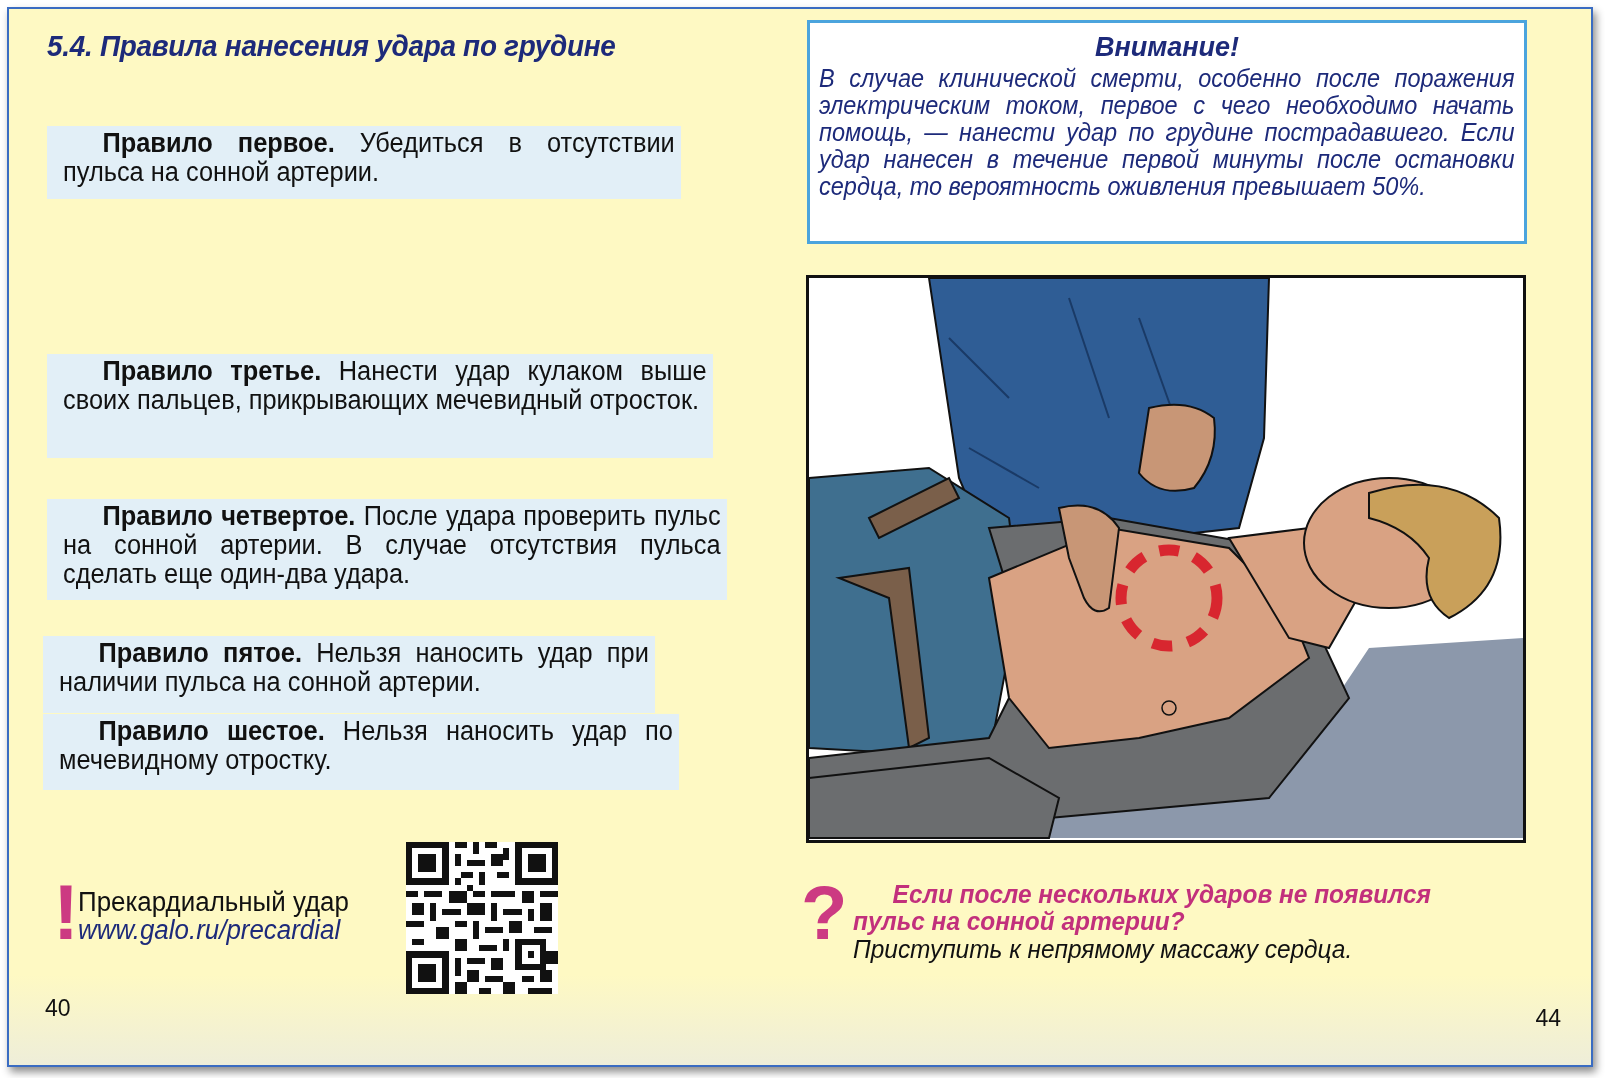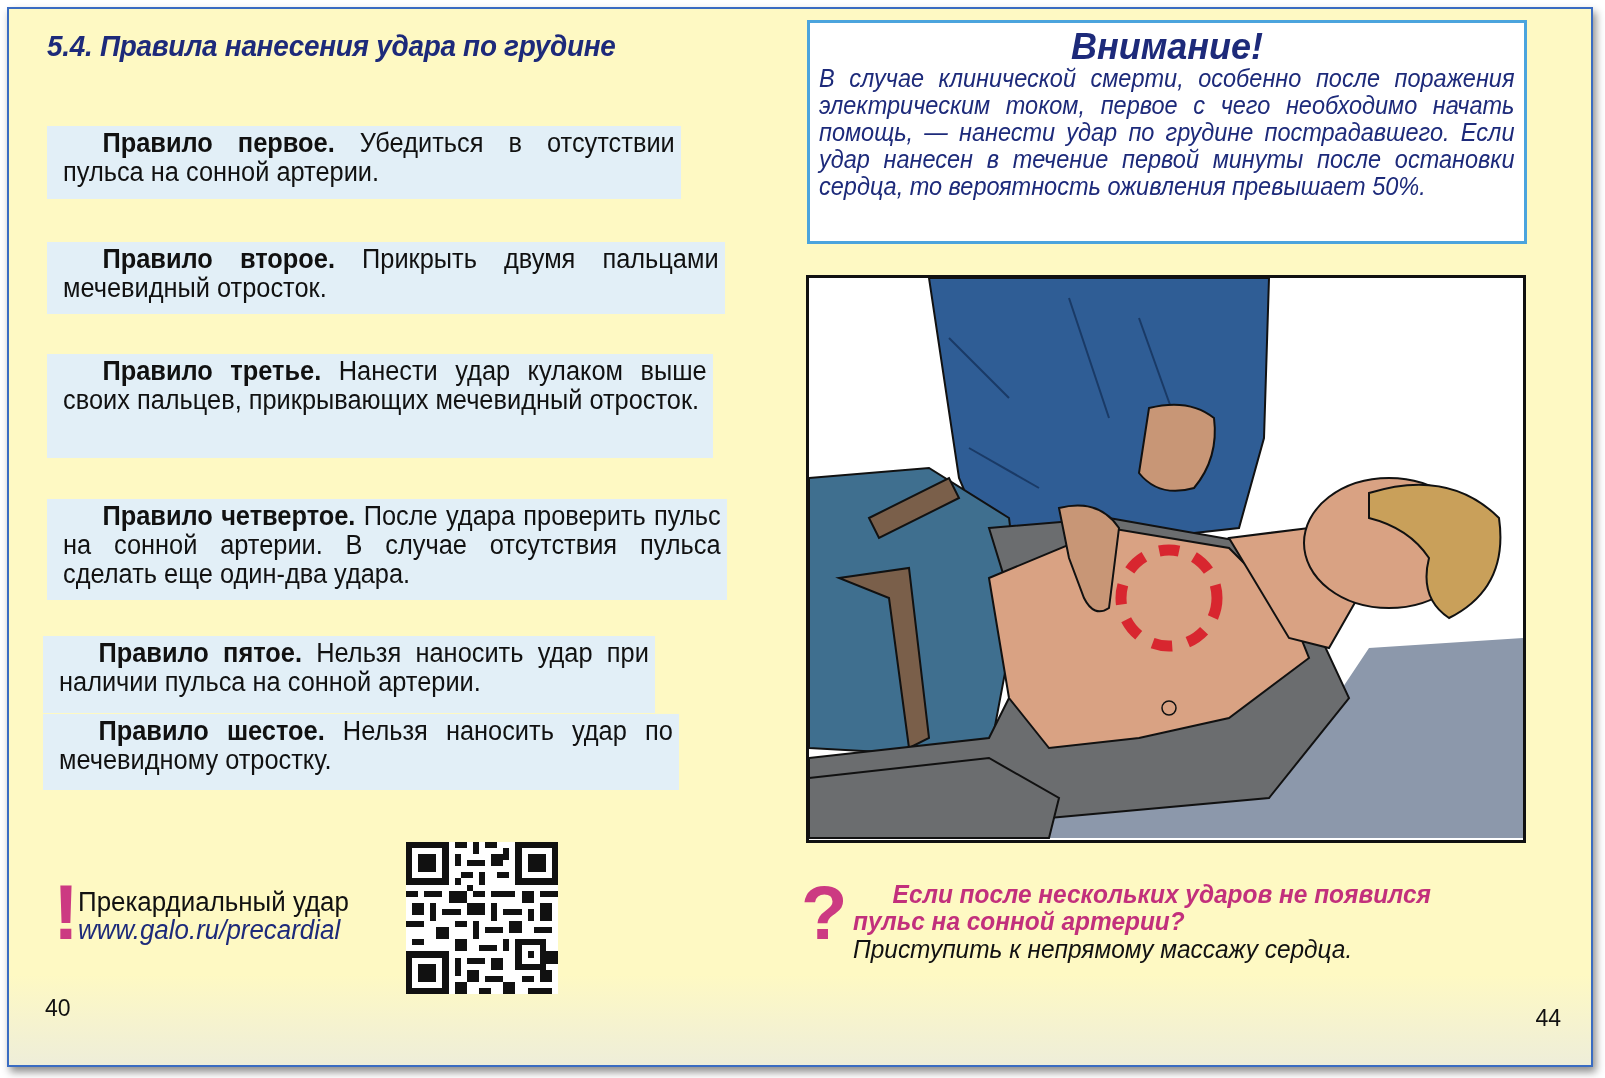--- a/index.html
+++ b/index.html
@@ -58,21 +58,21 @@
     .page-num { position: absolute; font-size: 23px; color: #111; }
     .page-num-left { left: 36px; top: 986px; }
     .page-num-right { right: 30px; top: 996px; }
 
     
     .attention {
       position: absolute; left: 798px; top: 11px; width: 720px; height: 224px;
       border: 3px solid #4ba4dd; background: #fff; padding: 6px 9px;
     }
     .attention-title {
-      text-align: center; font-size: 36px; font-weight: bold; font-style: italic;
+      text-align: center; font-size: 27px; font-weight: bold; font-style: italic;
       color: #1d2a7a; line-height: 36px; margin-bottom: 0;
     }
     .attention-body {
       font-size: 25px; line-height: 27px; font-style: italic; color: #1d2a7a;
       text-align: justify; transform: scaleX(0.94); transform-origin: left; width: 106.3%;
     }
     .illustration {
       position: absolute; left: 797px; top: 266px; width: 720px; height: 568px;
       border: 3px solid #111; background: #fff; overflow: hidden;
     }
@@ -98,23 +98,20 @@
 </head>
 <body>
 
 <div class="spread">
   <div class="bottom-fade"></div>
 
   <div class="page-title">5.4. Правила нанесения удара по грудине</div>
 
   <div class="rule rule-1">
     <span class="rtext"><span class="lead">Правило первое.</span><span> Убедиться в отсутствии пульса на сонной артерии.</span></span>
-  </div>
-  <div class="rule rule-2">
-    <span class="rtext"><span class="lead">Правило второе.</span><span> Прикрыть двумя пальцами мечевидный отросток.</span></span>
   </div>
   <div class="rule rule-3">
     <span class="rtext"><span class="lead">Правило третье.</span><span> Нанести удар кулаком выше своих пальцев, прикрывающих мечевид­ный отросток.</span></span>
   </div>
   <div class="rule rule-4">
     <span class="rtext"><span class="lead">Правило четвертое.</span><span> После удара проверить пульс на сонной артерии. В случае отсутствия пульса сделать еще один-два удара.</span></span>
   </div>
   <div class="rule rule-5">
     <span class="rtext"><span class="lead">Правило пятое.</span><span> Нельзя наносить удар при наличии пульса на сонной артерии.</span></span>
   </div>

